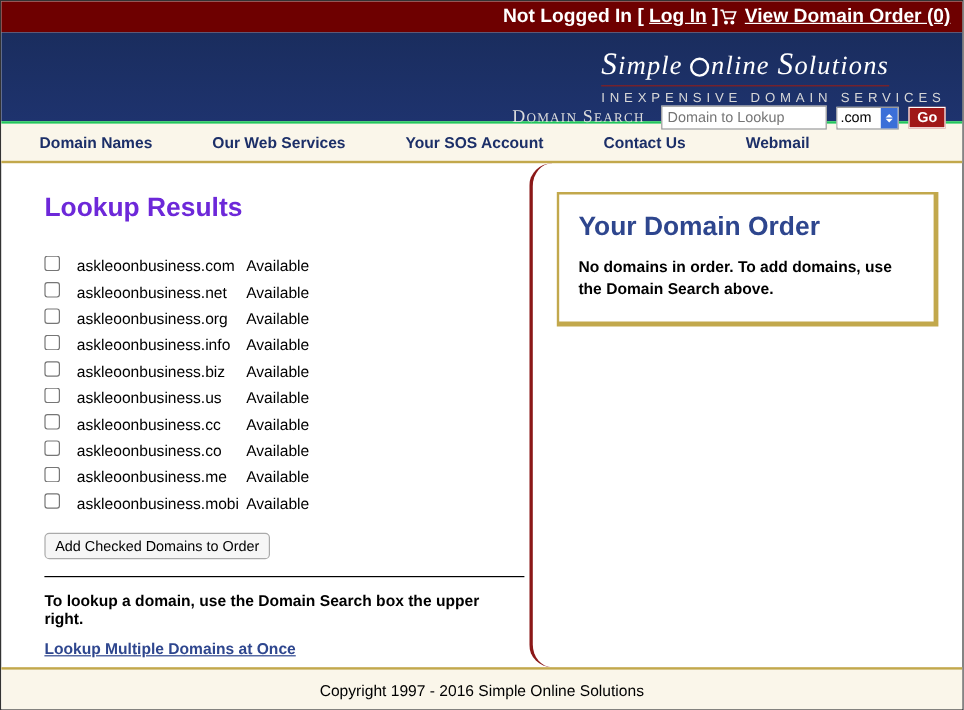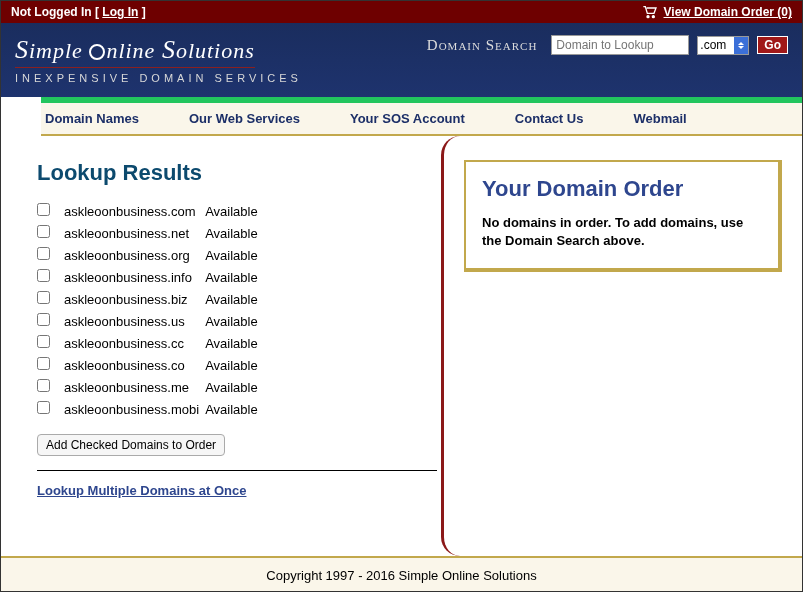--- a/index.html
+++ b/index.html
@@ -1,42 +1,42 @@
 <!DOCTYPE html>
 <html><head>
   <meta charset="utf-8">
   <style>
     * { margin: 0; padding: 0; box-sizing: border-box; }
     body { font-family: Arial, Helvetica, sans-serif; font-size: 13px; background: #fff; border: 1px solid #333; width: 803px; height: 592px; overflow: hidden; }
-    .topbar { background: #6e0000; color: #fff; display: flex; justify-content: space-between; align-items: center; padding: 4px 10px; font-size: 12px; font-weight: bold; }
+    .topbar { background: #6e0000; color: #fff; display: flex; justify-content: flex-end; align-items: center; padding: 4px 10px; font-size: 16px; font-weight: bold; }
     .topbar a { color: #fff; text-decoration: underline; }
     .cart-area { display: flex; align-items: center; gap: 6px; }
     .cart-icon { width: 16px; height: 14px; }
-    .header { background: #1c2f68; background: linear-gradient(to bottom, #1a2d5e, #1e336e); display: flex; align-items: flex-start; padding: 12px 14px; height: 74px; }
+    .header { background: #1c2f68; background: linear-gradient(to bottom, #1a2d5e, #1e336e); display: flex; align-items: flex-end; padding: 12px 14px; height: 74px; flex-direction: column; }
     .logo { color: #fff; }
     .logo-main { font-family: Georgia, 'Times New Roman', serif; font-style: italic; font-size: 22px; letter-spacing: 1px; font-weight: normal; border-bottom: 1px solid #8b2020; padding-bottom: 2px; display: inline-block; }
     .logo-main .cap { font-size: 26px; }
     .logo-main .o-ring { display: inline-block; width: 16px; height: 16px; border: 2px solid #fff; border-radius: 50%; vertical-align: -2px; margin-right: 1px; }
     .logo-sub { font-family: 'Trebuchet MS', Arial, sans-serif; font-size: 11px; letter-spacing: 4px; color: #d8d8d8; margin-top: 4px; text-align: center; }
     .search-area { margin-left: auto; display: flex; align-items: center; gap: 8px; }
     .search-title { font-family: Georgia, serif; font-variant: small-caps; color: #dcdcdc; font-size: 15px; letter-spacing: 1px; margin-right: 6px; }
     .search-input { width: 138px; padding: 2px 4px; font-size: 12px; border: 1px solid #999; background: #fff; }
     .tld-wrap { display: flex; align-items: center; background: #fff; border: 1px solid #999; }
     .tld-select { border: none; font-size: 12px; padding: 1px 2px; background: #fff; appearance: none; width: 36px; }
     .tld-arrows { background: #3b6fd8; width: 14px; height: 17px; display: flex; flex-direction: column; align-items: center; justify-content: center; gap: 1px; }
     .arrow-up, .arrow-down { width: 0; height: 0; border-left: 3px solid transparent; border-right: 3px solid transparent; }
     .arrow-up { border-bottom: 3px solid #fff; }
     .arrow-down { border-top: 3px solid #fff; }
     .go-btn { background: #a01818; color: #fff; font-weight: bold; border: 1px solid #fff; padding: 1px 6px; font-size: 12px; cursor: pointer; }
-    .nav { background: #faf6ea; border-top: 6px solid #22c55e; border-bottom: 2px solid #c2a84c; display: flex; padding: 8px 4px; gap: 50px; margin-left: 40px; }
+    .nav { background: #faf6ea; border-top: 2px solid #22c55e; border-bottom: 2px solid #c2a84c; display: flex; padding: 8px 32px; gap: 50px; }
     .nav a { color: #1c2f68; font-weight: bold; text-decoration: none; font-size: 13px; cursor: pointer; }
     .content { display: flex; padding: 0; height: 420px; }
     .left-col { width: 430px; padding: 24px 0 20px 36px; }
     .right-col { flex: 1; padding: 24px 20px 20px 20px; border-left: 3px solid #8b1818; margin-left: 10px; border-radius: 19px; }
-    h2.results-title { color: #0c4a6e; font-family: Arial, sans-serif; font-size: 22px; font-weight: bold; margin-bottom: 14px; }
+    h2.results-title { color: #6d28d9; font-family: Arial, sans-serif; font-size: 22px; font-weight: bold; margin-bottom: 24px; }
     .results-table { border-collapse: collapse; }
     .results-table td { padding: 3px 6px 3px 0; font-size: 13px; vertical-align: middle; }
     .results-table input[type=checkbox] { margin-right: 8px; }
     .add-btn { margin-top: 14px; padding: 3px 8px; font-size: 12px; border: 1px solid #aaa; border-radius: 4px; background: #f6f6f6; cursor: pointer; }
     .divider-line { border-top: 1px solid #000; margin: 14px 0 12px 0; width: 400px; }
     .hint { font-weight: bold; font-size: 13px; margin-bottom: 10px; }
     .multi-link { color: #2e468e; font-weight: bold; text-decoration: underline; font-size: 13px; cursor: pointer; }
     .order-box { border: 2px solid #c2a84c; border-right: 4px solid #c2a84c; border-bottom: 4px solid #c2a84c; padding: 14px 16px 18px 16px; background: #fff; }
     .order-box h2 { color: #2e468e; font-size: 22px; font-weight: bold; margin-bottom: 12px; }
     .order-box p { font-size: 13px; font-weight: bold; line-height: 1.4; }
@@ -140,20 +140,21 @@
           </tr>
           <tr>
             <td><input type="checkbox" style=""></td>
             <td style="min-width: 140px;">askleoonbusiness.mobi</td>
             <td>Available</td>
           </tr>
         </tbody>
     </table>
     <button class="add-btn">Add Checked Domains to Order</button>
     <div class="divider-line"></div>
+    <p class="hint">To lookup a domain, use the Domain Search box the upper right.</p>
     <a class="multi-link">Lookup Multiple Domains at Once</a>
   </div>
   <div class="right-col">
     <div class="order-box">
       <h2>Your Domain Order</h2>
       <p>No domains in order. To add domains, use the Domain Search above.</p>
     </div>
   </div>
 </div>
 

